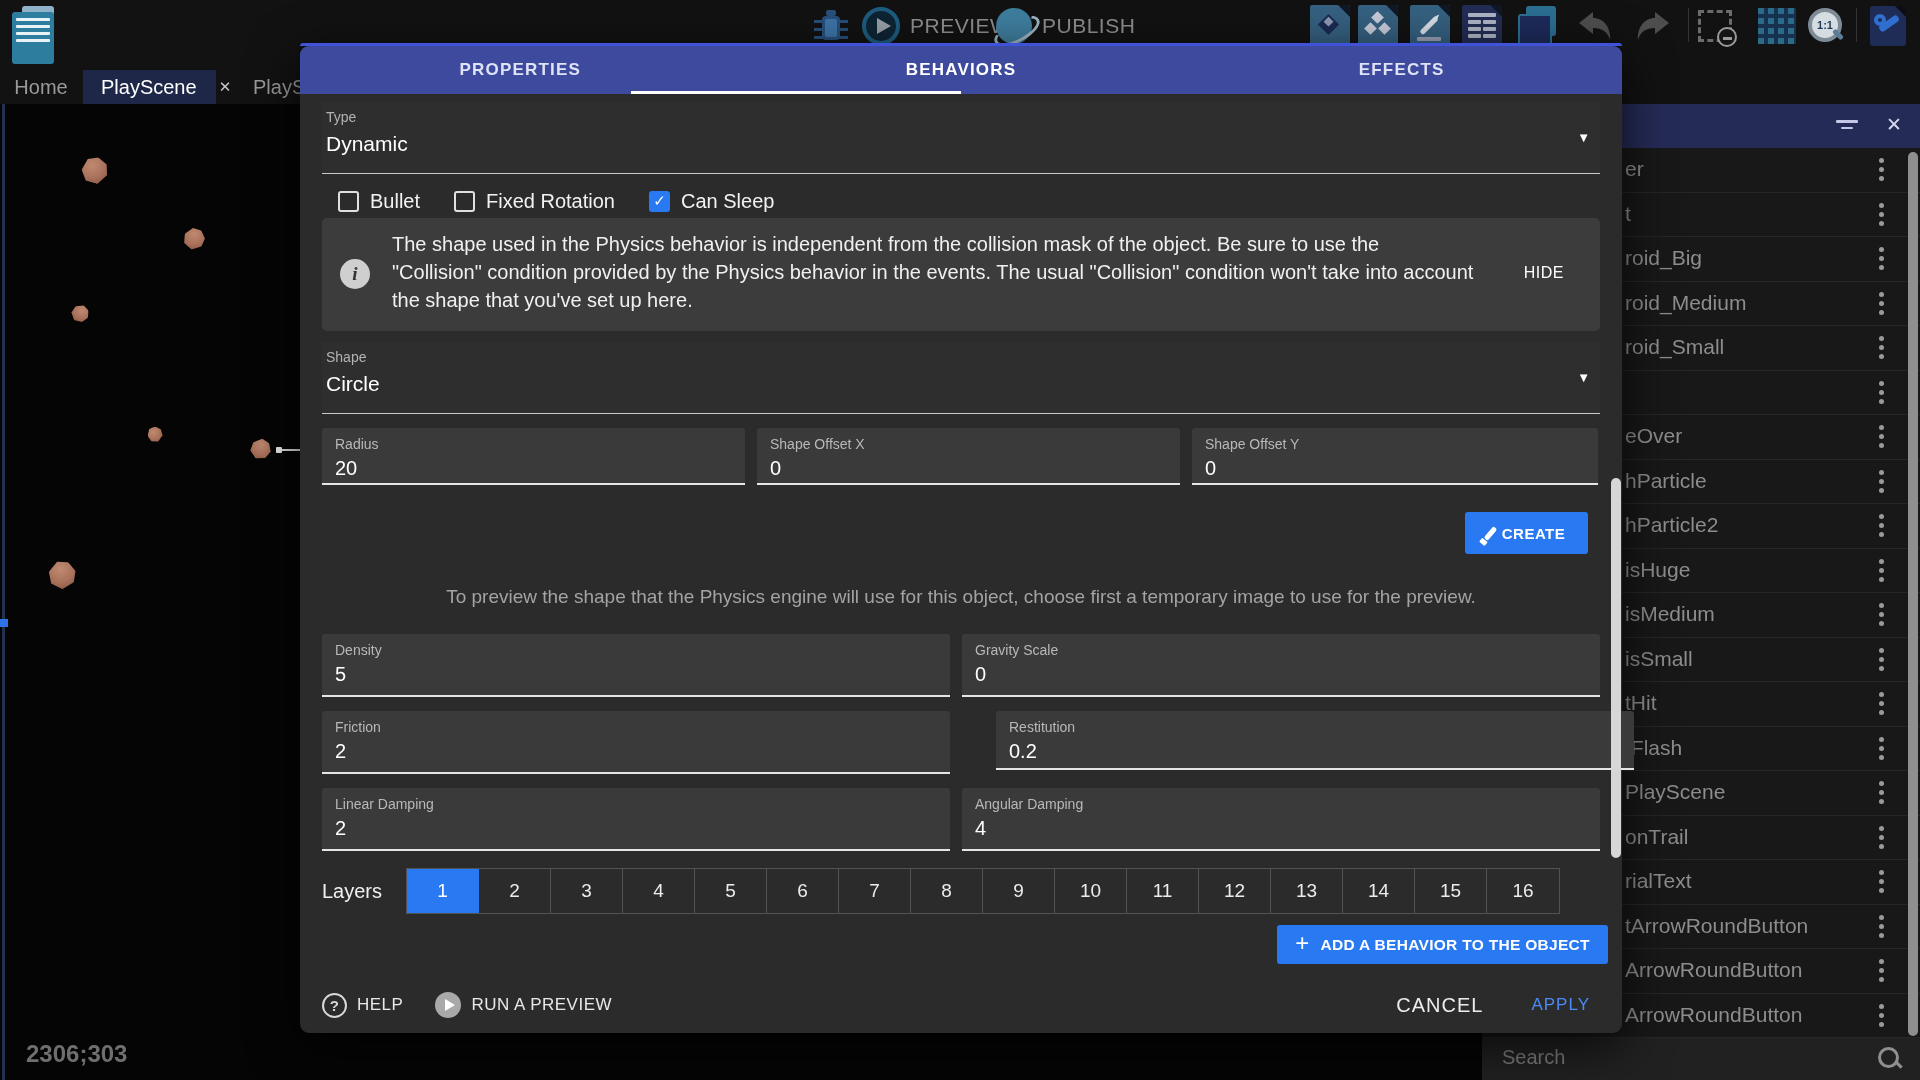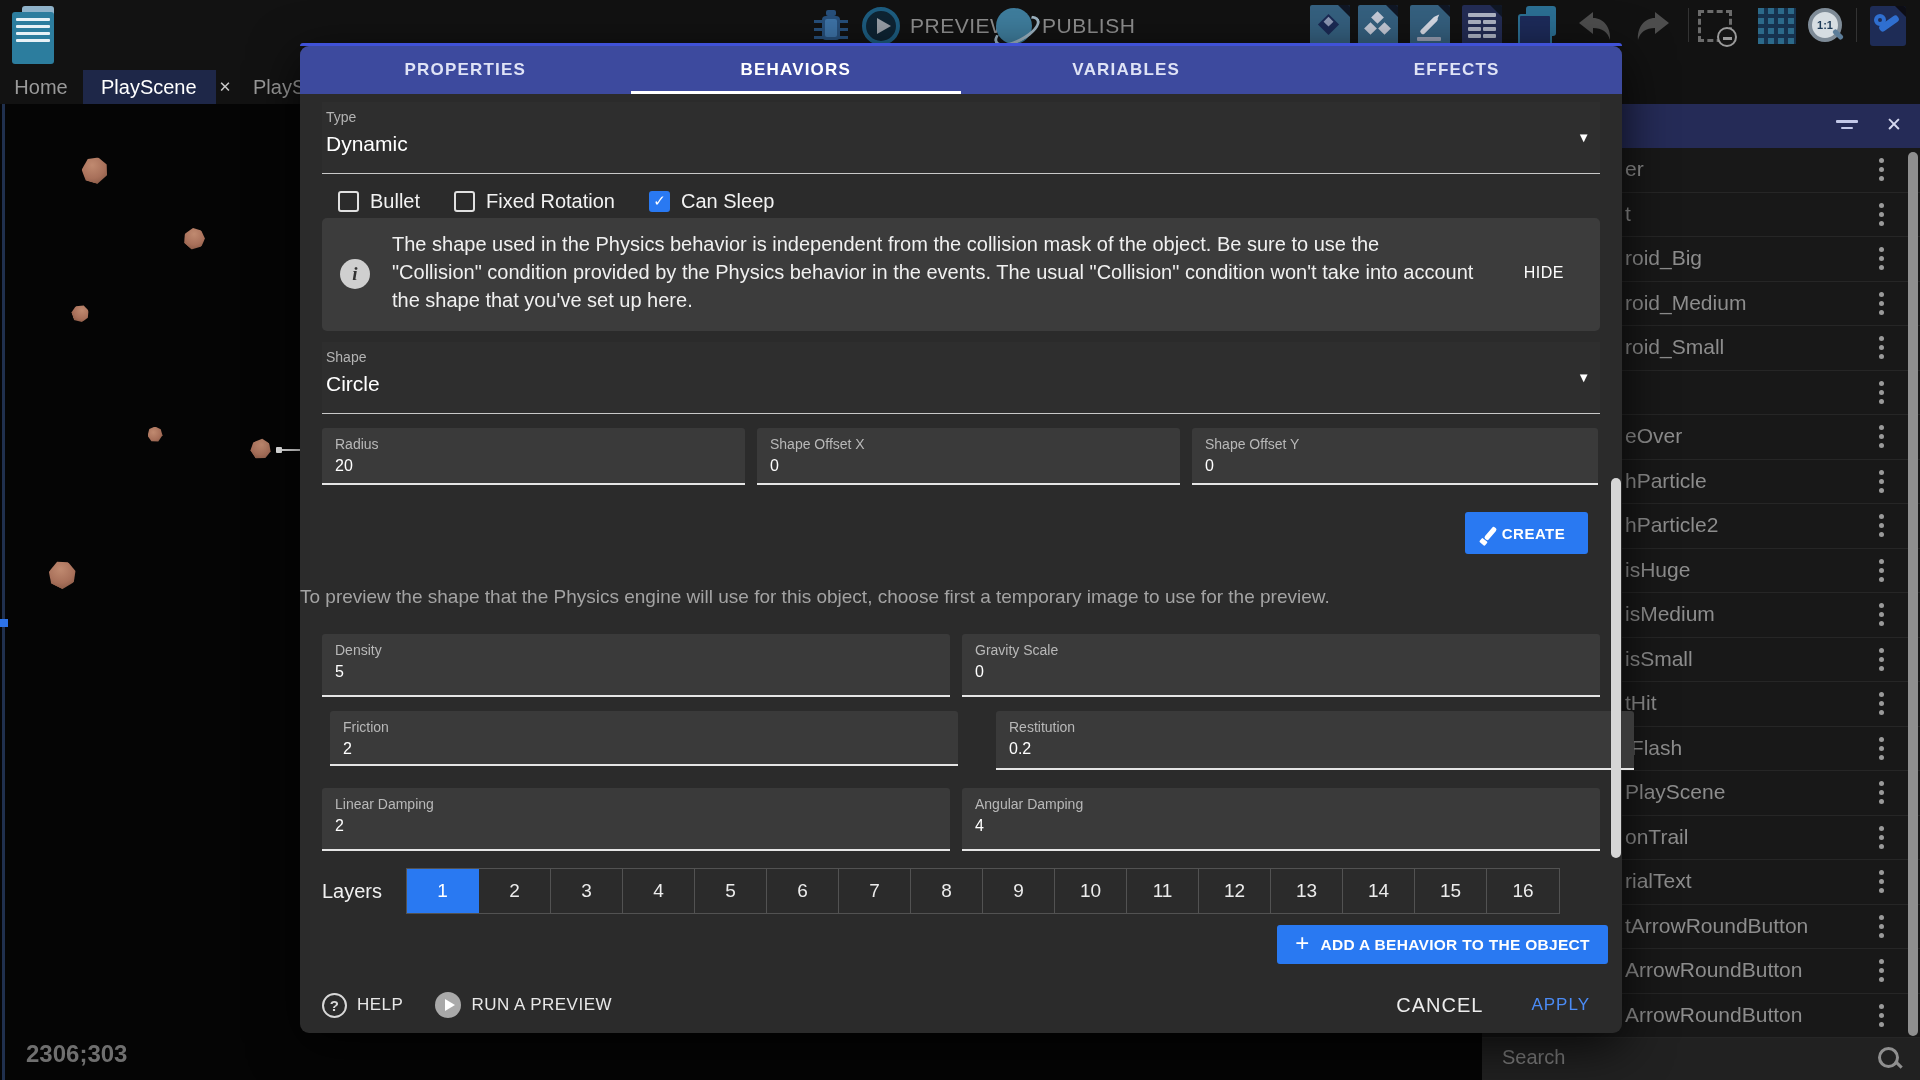--- a/index.html
+++ b/index.html
@@ -103,28 +103,28 @@
   .cb-box.checked{background:var(--accent);border-color:var(--accent);}
   .cb-label{margin-left:11px;font-size:20px;color:#f2f2f2;}
   .info-box{position:absolute;left:22px;top:172px;width:1278px;height:113px;background:#3c3c3c;border-radius:5px;}
   .info-icon{position:absolute;left:18px;top:41px;width:30px;height:30px;border-radius:50%;background:#cfcfcf;
              color:#333;font-family:"Liberation Serif",serif;font-style:italic;font-weight:bold;font-size:19px;
              display:flex;align-items:center;justify-content:center;}
   .info-text{position:absolute;left:70px;top:12px;width:1082px;font-size:20px;line-height:28px;color:#f0f0f0;}
   .hide-btn{position:absolute;right:36px;top:46px;font-size:16px;letter-spacing:.5px;color:#fff;}
   .field{position:absolute;background:#3a3a3a;border-radius:3px 3px 0 0;border-bottom:2px solid #e5e5e5;box-sizing:border-box;}
   .field .lbl{position:absolute;left:13px;top:8px;font-size:14px;color:#b8b8b8;}
-  .field .val{position:absolute;left:13px;top:29px;font-size:16px;color:#fff;}
+  .field .val{position:absolute;left:13px;top:29px;font-size:20px;color:#fff;}
   .temp-input{position:absolute;left:22px;top:452px;width:1131px;height:62px;background:#3a3a3a;border-radius:4px 4px 0 0;border-bottom:2px solid #ececec;box-sizing:border-box;}
   .temp-input span{position:absolute;left:13px;top:18px;font-size:20px;color:#d6d6d6;}
   .create-btn{position:absolute;left:1165px;top:466px;width:123px;height:42px;background:var(--accent);border-radius:3px;
               display:flex;align-items:center;justify-content:center;gap:9px;color:#fff;font-size:15px;font-weight:bold;letter-spacing:.5px;}
   .brush-ic{width:5px;height:15px;background:#fff;border-radius:2px;transform:rotate(40deg);position:relative;}
   .brush-ic:before{content:"";position:absolute;left:-1px;bottom:-6px;width:7px;height:5px;background:#fff;border-radius:1px;}
-  .helper{position:absolute;left:0;top:540px;width:100%;font-size:19px;color:#a3a3a3;}
+  .helper{position:absolute;left:0;top:540px;width:100%;text-align:center;font-size:19px;color:#a3a3a3;}
   .layers-row{position:absolute;left:22px;top:822px;width:1278px;height:46px;}
   .layers-lbl{position:absolute;left:0;top:0;line-height:46px;font-size:20px;color:#f0f0f0;}
   .layer-cells{position:absolute;left:84px;top:0;display:flex;border:1px solid #525252;}
   .layer-cell{width:72px;height:44px;line-height:44px;text-align:center;font-size:19px;color:#ececec;border-right:1px solid #525252;box-sizing:border-box;}
   .layer-cell:last-child{border-right:none;}
   .layer-cell.selected{background:var(--accent);border-color:var(--accent);color:#fff;}
   .add-beh-btn{position:absolute;left:977px;top:879px;width:331px;height:39px;background:var(--accent);border-radius:3px;
                display:flex;align-items:center;justify-content:center;gap:11px;color:#fff;font-size:15.5px;font-weight:bold;letter-spacing:.3px;}
   .plus-ic{font-size:24px;font-weight:normal;margin-top:-3px;}
   .dlg-footer{position:absolute;left:22px;top:942px;width:1278px;height:34px;display:flex;align-items:center;}
@@ -352,21 +352,20 @@
           <span class="search-handle"></span>
       </span>
     </div>
   </div>
 
   <div class="dlg">
     <div class="dlg-topline"></div>
     <div class="dlg-tabs">
       <div class="dlg-tab">PROPERTIES</div>
       <div class="dlg-tab active">BEHAVIORS</div>
-      <div class="dlg-tab">VARIABLES</div>
       <div class="dlg-tab">EFFECTS</div>
       <div class="tab-indicator"></div>
     </div>
 
     <div class="sel-block" style="top:56px;">
       <span class="sel-lbl">Type</span>
       <span class="sel-val">Dynamic</span>
       <span class="caret">▼</span>
     </div>
 
@@ -417,21 +416,21 @@
     <div class="helper">To preview the shape that the Physics engine will use for this object, choose first a temporary image to use for the preview.</div>
 
     <div class="field" style="left:22px;top:588px;width:628px;height:63px;">
       <span class="lbl">Density</span>
       <span class="val">5</span>
     </div>
     <div class="field" style="left:662px;top:588px;width:638px;height:63px;">
       <span class="lbl">Gravity Scale</span>
       <span class="val">0</span>
     </div>
-    <div class="field" style="left:30px;top:665px;width:628px;height:55px;padding-left:24px;">
+    <div class="field" style="left:22px;top:665px;width:628px;height:63px;padding-left:24px;">
       <span class="lbl">Friction</span>
       <span class="val">2</span>
     </div>
     <div class="field" style="left:696px;top:665px;width:638px;height:59px;">
       <span class="lbl">Restitution</span>
       <span class="val">0.2</span>
     </div>
     <div class="field" style="left:22px;top:742px;width:628px;height:63px;">
       <span class="lbl">Linear Damping</span>
       <span class="val">2</span>

